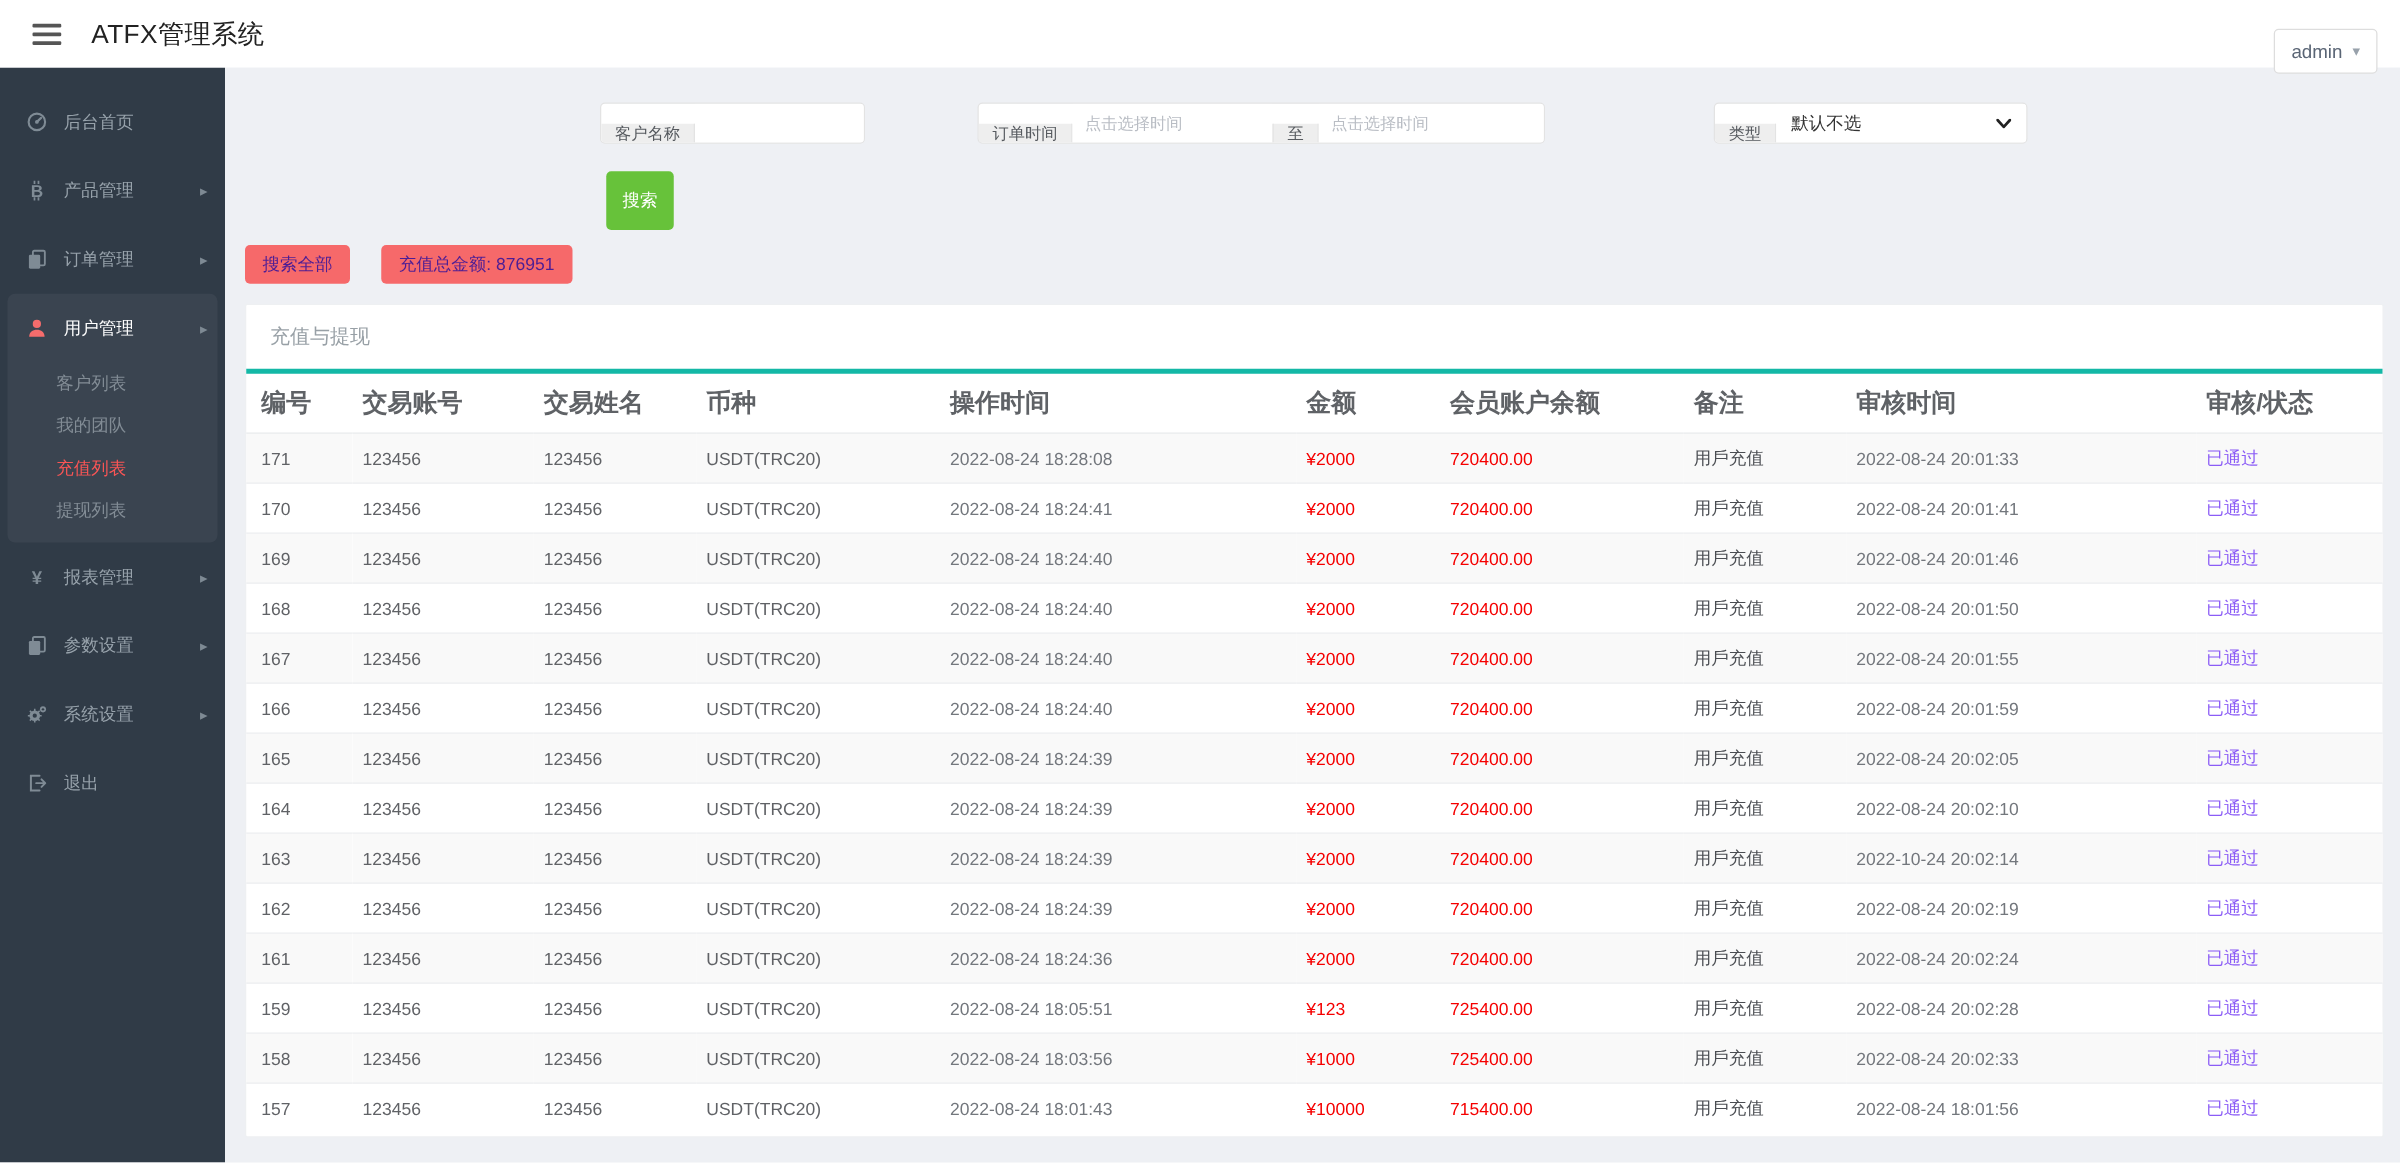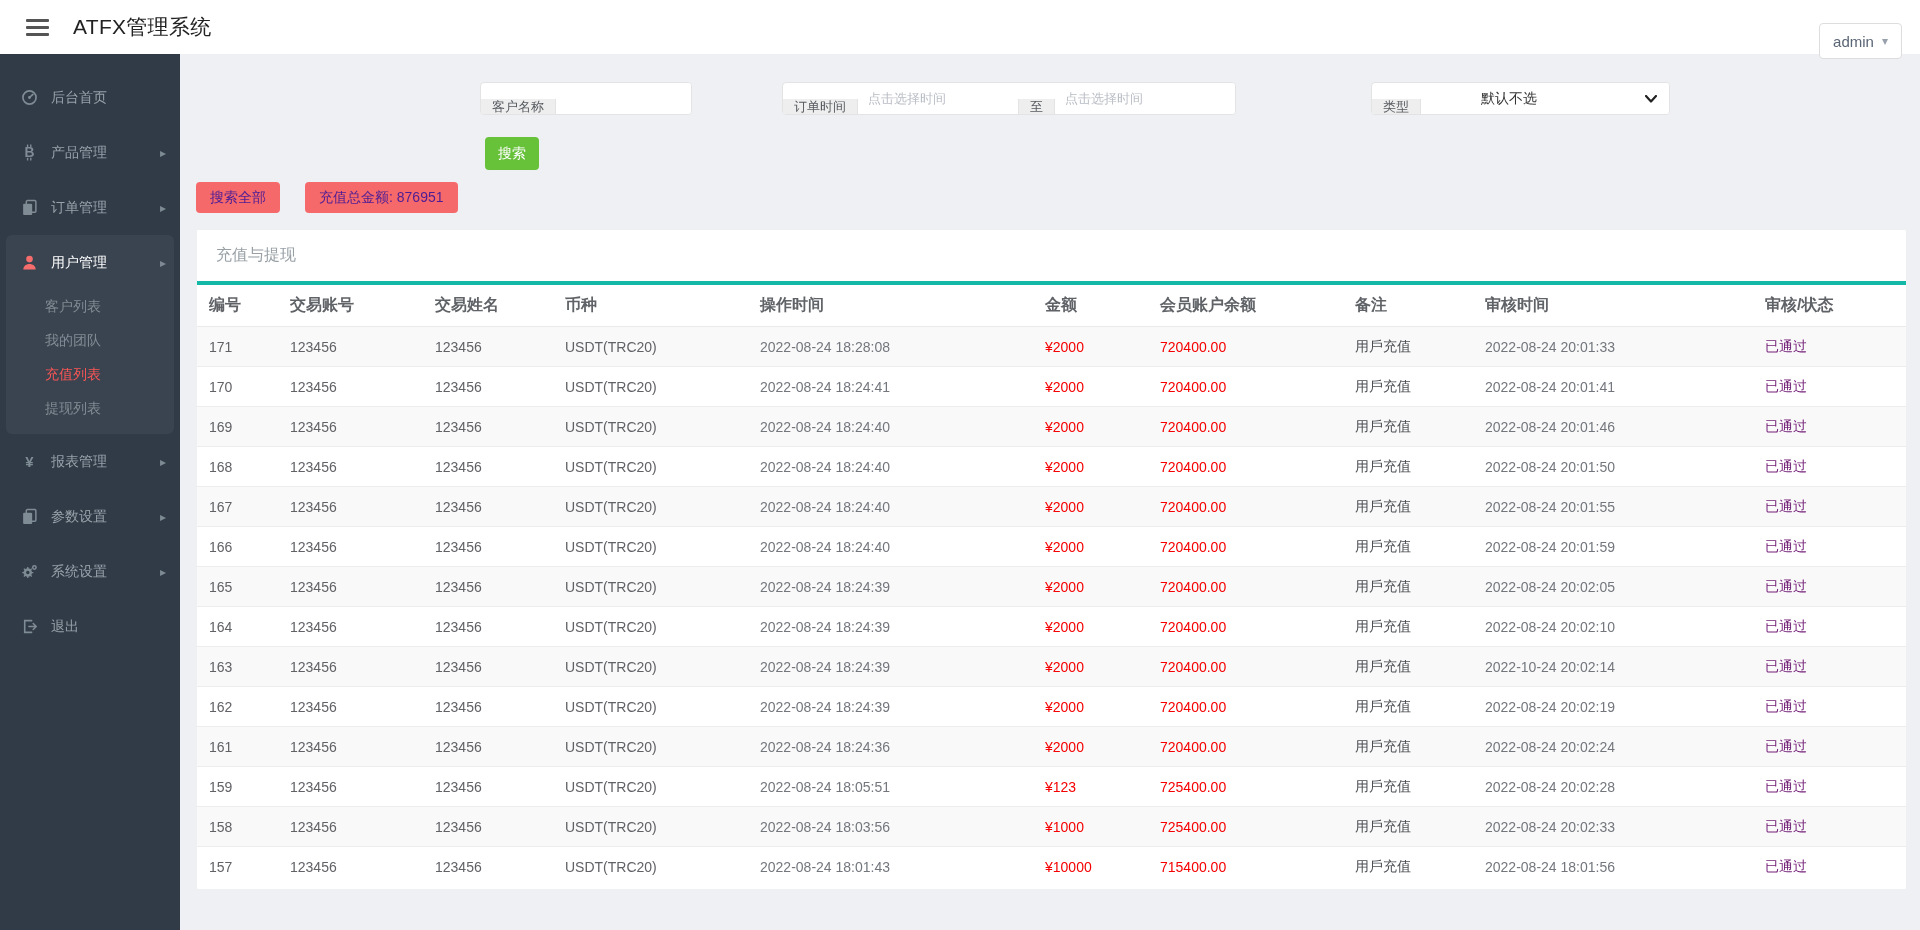--- a/index.html
+++ b/index.html
@@ -41,44 +41,44 @@
   .filter-bar { display:flex; align-items:center; height:33px; }
   .input-group { display:flex; align-items:stretch; height:33px; background:#fff;
     border:1px solid #e3e3e3; border-radius:4px; overflow:hidden; }
   .ig-label { background:#eee; color:#565a5f; font-size:13px; display:flex; align-items:center;
     padding:0 11px; border-right:1px solid #e3e3e3; white-space:nowrap;margin-top:16px; }
   .ig-label.mid { border-left:1px solid #e3e3e3; }
   .ig-input { border:none; outline:none; padding:0 10px; font-size:13px; color:#555; background:#fff; }
   .ig-input::placeholder { color:#b9bdc4; }
   #g1 { margin-left:284px; } #g1 .ig-input { width:135px; }
   #g2 { margin-left:90px; }  #g2 .t1 { width:160px; } #g2 .t2 { width:180px; }
-  #g3 { margin-left:135px;gap:48px; }
+  #g3 { margin-left:135px; }
   .select-box { width:200px; display:flex; align-items:center; justify-content:space-between;
     padding:0 12px; cursor:pointer; color:#333; background:#fff; }
-  .search-btn { display:block; margin:22px 0 0 289px; height:33px; padding:0 13px;
+  .search-btn { display:block; margin:22px 0 0 289px; height:47px; padding:0 13px;
     background:#67c23a; color:#fff; border:none; border-radius:4px; font-size:14px; cursor:pointer; }
   .actions-row { margin-top:12px; display:flex; gap:25px; }
   .red-btn { height:31px; padding:0 14px; background:#f6696a; color:#4c1d95; border:none;
     border-radius:4px; font-size:14px; cursor:pointer; }
   
   .card { margin-top:16px; background:#fff; border:1px solid #eef0f2; border-radius:2px; padding-bottom:2px; }
   .card-title { padding:15px 19px; color:#98a0a6; font-size:16px; border-bottom:4px solid #14b8a6; }
   table { width:100%; border-collapse:collapse; table-layout:fixed; }
-  th { text-align:left; padding:10px 8px; color:#5f6266; font-size:16px; font-weight:bold; }
+  th { text-align:left; padding:10px 8px; color:#5f6266; font-size:20px; font-weight:bold; }
   thead tr { border-bottom:1px solid #e8eaec; }
   tbody tr + tr { border-top:1px solid #ebedef; }
   tbody tr:nth-child(odd) { background:#f9f9f9; }
   td { padding:0 8px; height:40px; font-size:14px; color:#606266; white-space:nowrap; overflow:hidden; }
   th:first-child, td:first-child { padding-left:12px; }
   td.amount, td.balance { color:#f50000; }
   td.remark { color:#4a4d52; }
   td.time { color:#73777d; }
   .badge { display:inline-block; background:#2bc5a4; color:#fff; border-radius:3px;
     padding:4px 8px; font-size:12px; line-height:1.2; cursor:pointer; }
-  .approved { color:#701a75; }
+  .approved { color:#8b5cf6; }
 </style>
 </head>
 <body>
 
 <header class="top-header">
   <div class="hamburger">
       <i></i>
       <i></i>
       <i></i>
     </div>

